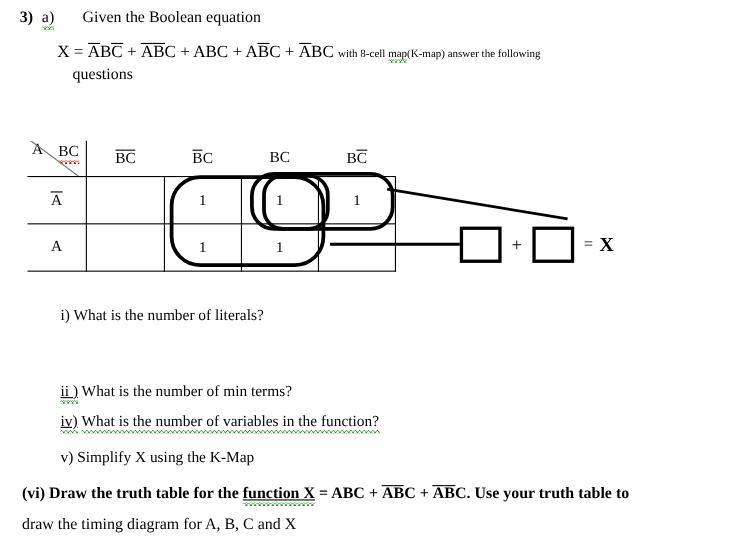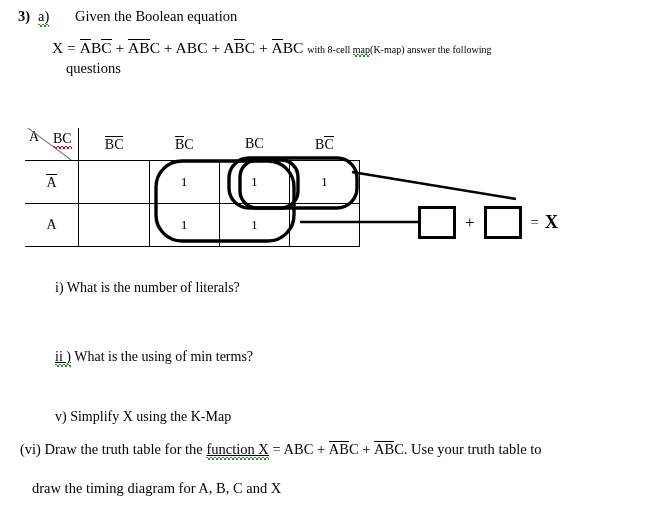--- a/index.html
+++ b/index.html
@@ -132,22 +132,22 @@
   .x-sym    { display: inline-block; font-size: 18px; font-weight: bold; vertical-align: middle; }
 
   
   .qitem { position: absolute; left: 55px; font-size: 14px; white-space: nowrap; }
   #q-i    { top: 280px; }
   #q-ii   { top: 313px; }
   #q-iii  { top: 345px; }
   #q-iv   { top: 376px; }
   #q-v    { top: 409px; }
 
-  #q-vi-l1 { position: absolute; left: 20px; top: 440px; font-size: 14.5px; white-space: nowrap; }
-  #q-vi-l2 { position: absolute; left: 20px; top: 480px; font-size: 14.5px; white-space: nowrap; margin-left: 12px; }
+  #q-vi-l1 { position: absolute; left: 20px; top: 440px; font-size: 14.5px; white-space: nowrap; font-weight: bold; }
+  #q-vi-l2 { position: absolute; left: 20px; top: 469px; font-size: 14.5px; white-space: nowrap; }
 </style>
 </head>
 <body>
 
 <div class="page">
 
   <div class="ln b" id="q-number">3)</div>
 
   <div class="ln" id="part-a">
     <span class="sq-green">a)</span>
@@ -213,21 +213,25 @@
   <div id="answer-row">
     <span class="ansbox"></span><span class="plus-sym">+</span><span class="ansbox"></span><span class="eq-sym">=</span><span class="x-sym">X</span>
   </div>
 
   <div class="qitem" id="q-i">
     <span class="qmark">i)</span>
     <span>What is the number of literals?</span>
   </div>
   <div class="qitem" id="q-ii">
     <span class="qmark"><span class="sq-green" style="text-decoration: underline; margin-top: 36px;">ii )</span></span>
-    <span>What is the using of min terms?</span>
+    <span>What is the number of min terms?</span>
+  </div>
+  <div class="qitem" id="q-iv">
+    <span class="qmark"><span class="sq-green" style="text-decoration: underline;">iv)</span></span>
+    <span class="sq-green">What is the number of variables in the function?</span>
   </div>
   <div class="qitem" id="q-v">
     <span class="qmark">v)</span>
     <span>Simplify X using the K-Map</span>
   </div>
 
   <div id="q-vi-l1">
     <span>(vi)</span>
     <span>Draw the truth table for the </span><span class="sq-green" style="text-decoration:underline">function  X</span>
     <span id="vi-eq"><span> = </span><span><span>A</span><span>B</span><span>C</span></span><span> + </span><span><span class="ov">A</span><span class="ov">B</span><span>C</span></span><span> + </span><span><span class="ov">A</span><span class="ov">B</span><span>C</span></span></span><span>. Use your truth table to</span>

